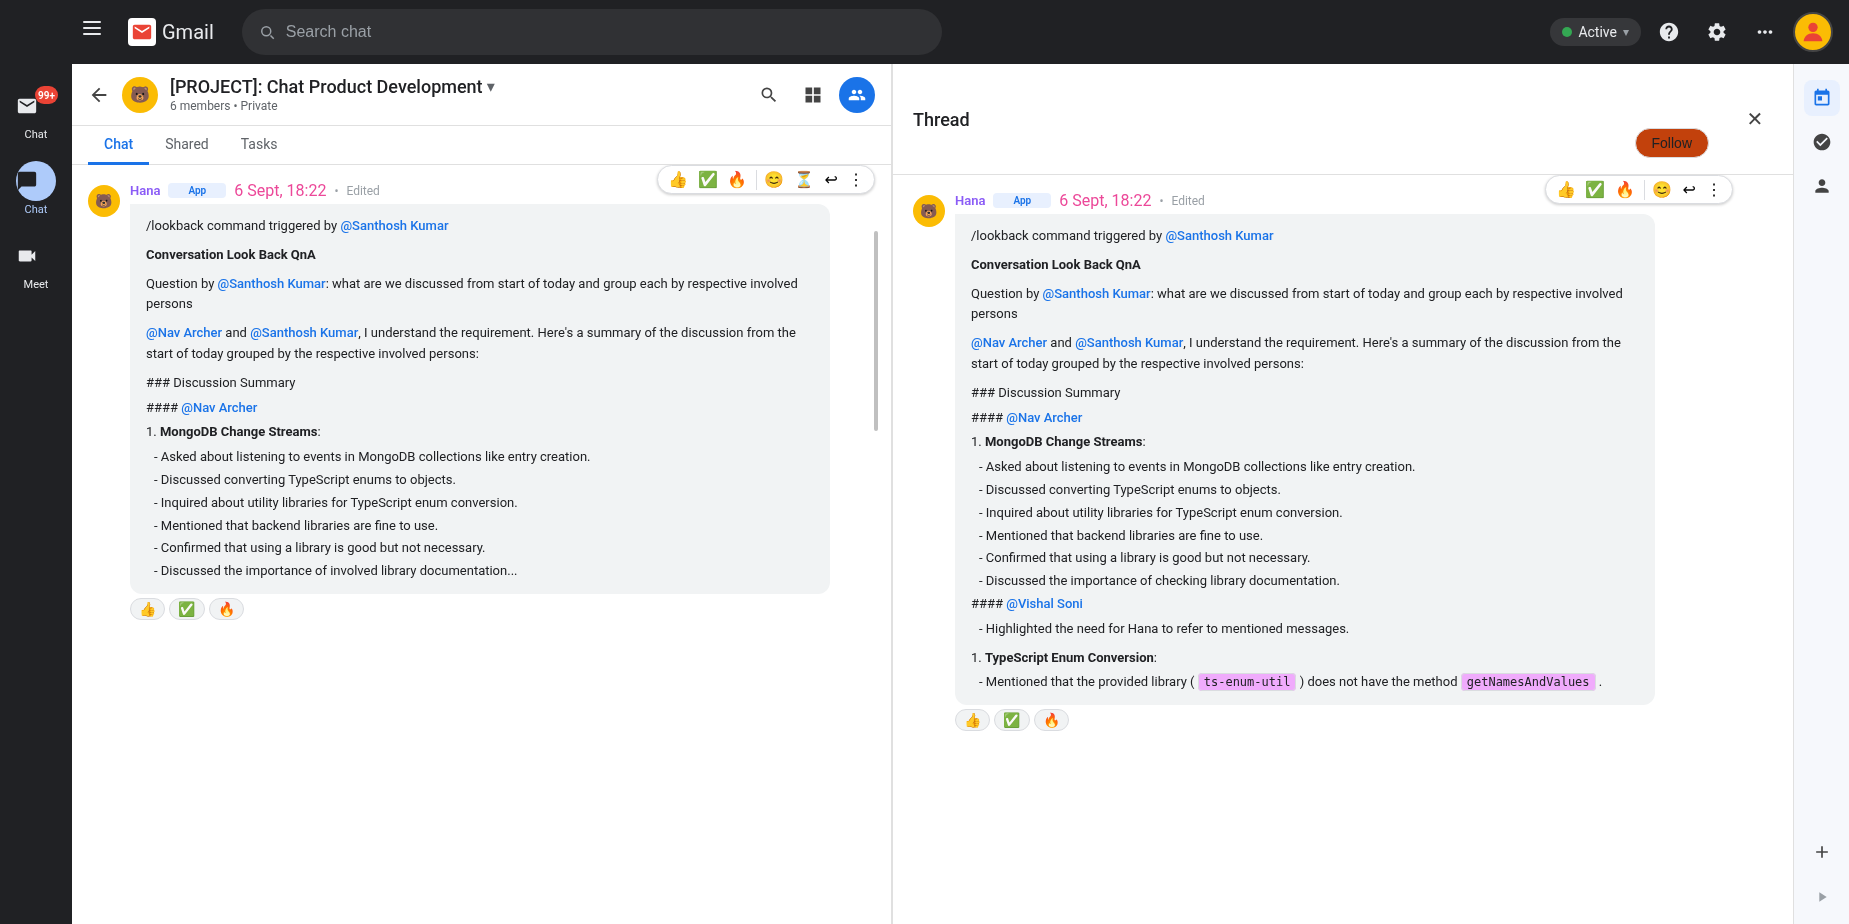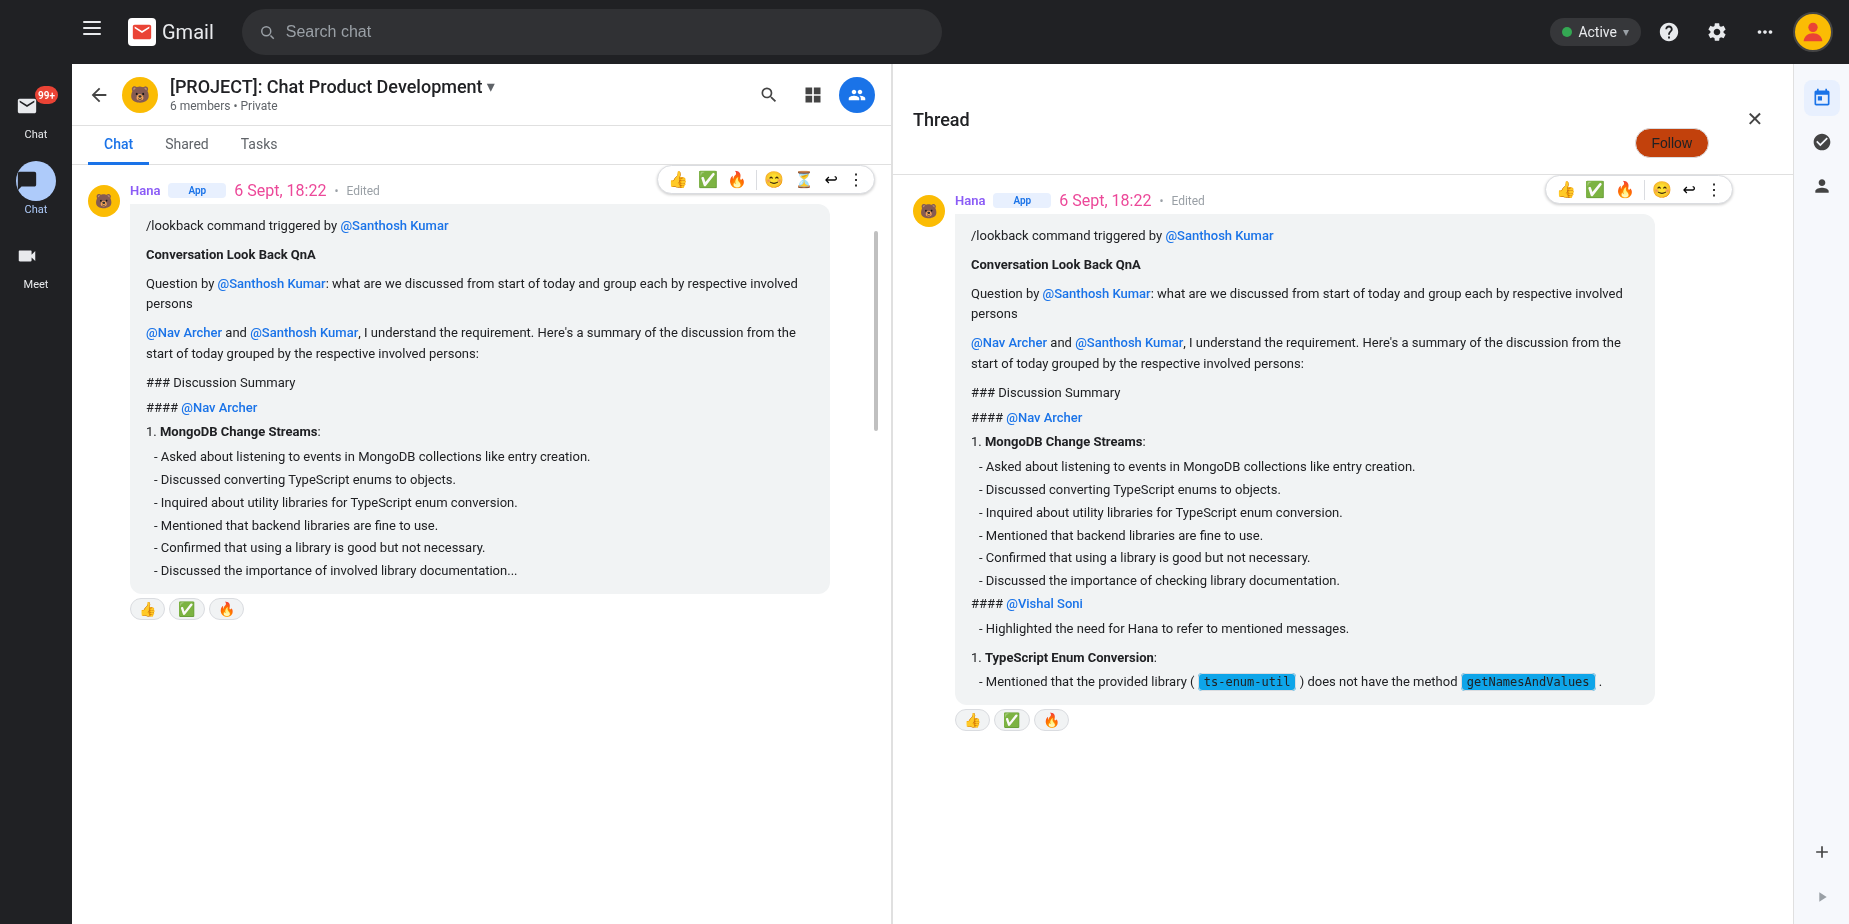--- a/index.html
+++ b/index.html
@@ -176,21 +176,21 @@
       padding: 2px 6px; box-shadow: 0 1px 3px rgba(0,0,0,0.2);
     }
     .action-emoji { font-size: 16px; cursor: pointer; padding: 2px 4px; border-radius: 4px; }
     .action-sep { width: 1px; height: 20px; background: #dadce0; margin: 0 2px; }
 
     
     .mention { color: #1a73e8; font-weight: 500; }
     .bold { font-weight: 700; }
 
     .code-inline {
-      background: #0ea5e9; border: 1px solid #dadce0;
+      background: #f0abfc; border: 1px solid #dadce0;
       border-radius: 4px; padding: 1px 5px; font-family: monospace; font-size: 12px;
     }
 
     
     .chat-input-wrap {
       padding: 12px 16px; border-top: 1px solid #e0e0e0;
       display: flex; align-items: center; gap: 10px;
     }
     .input-add-btn {
       width: 32px; height: 32px; border-radius: 50%;

